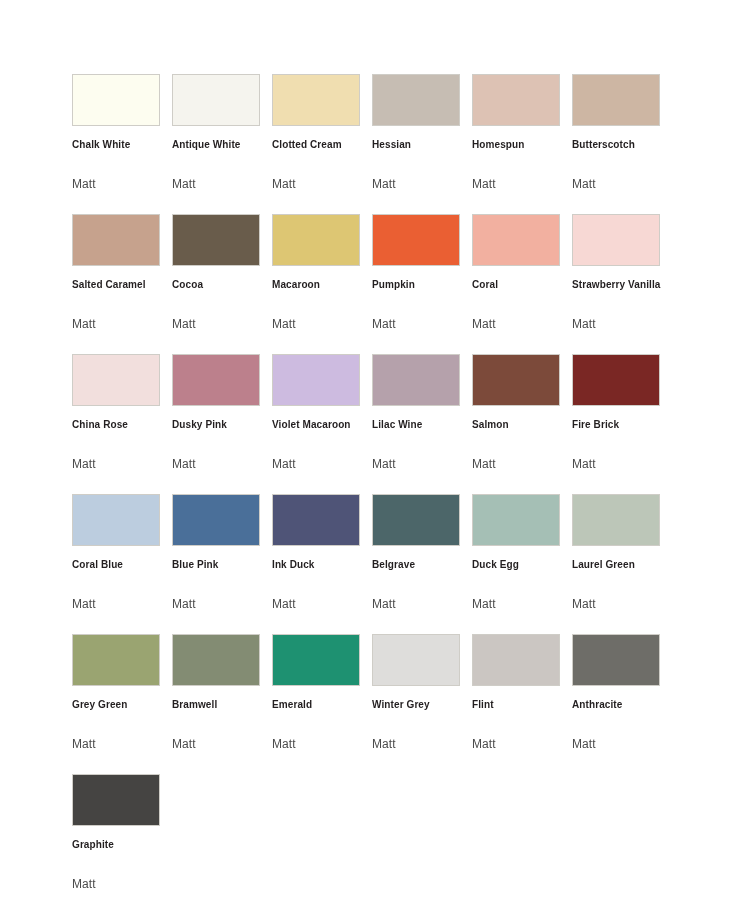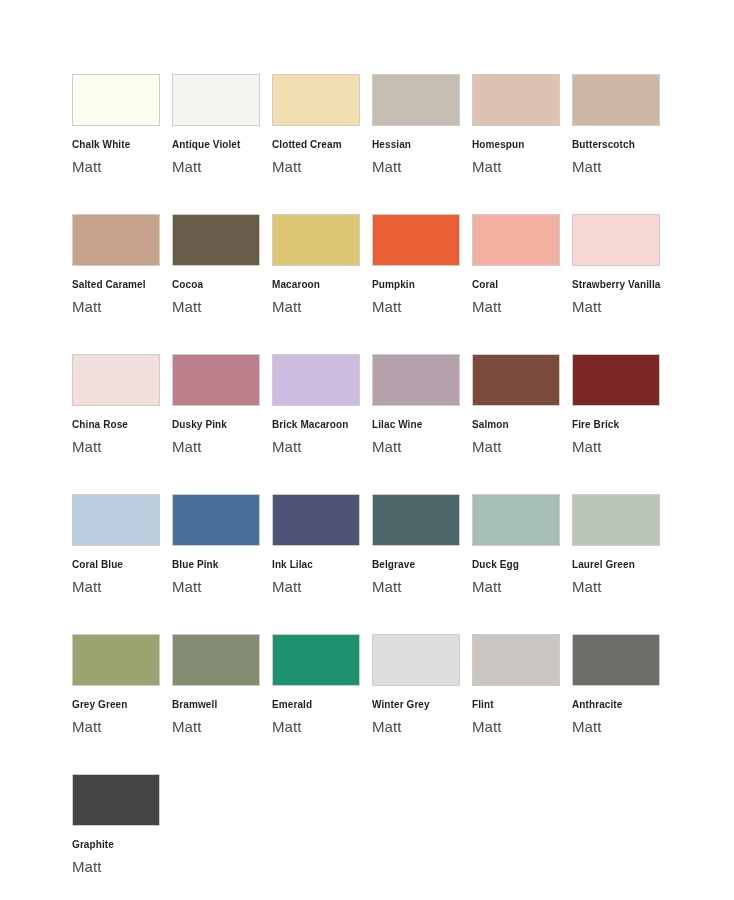--- a/index.html
+++ b/index.html
@@ -43,42 +43,42 @@
   .swatch-name {
     margin-top: 13px;
     font-size: 10px;
     font-weight: bold;
     color: #231f20;
     line-height: 12px;
     letter-spacing: 0.1px;
     white-space: nowrap;
   }
   .swatch-finish {
-    margin-top: 10px;
-    font-size: 15px;
+    margin-top: 28px;
+    font-size: 12px;
     font-weight: normal;
     color: #4a4a4a;
     line-height: 11px;
     letter-spacing: 0.1px;
     white-space: nowrap;
   }
 </style>
 </head>
 <body>
 
 <div class="page">
   <div class="swatch-grid">
       <div class="swatch-cell">
         <span class="swatch-chip" style="background: rgb(253, 253, 240); border-color: rgb(207, 205, 199);"></span>
         <div class="swatch-name">Chalk White</div>
         <div class="swatch-finish">Matt</div>
       </div>
       <div class="swatch-cell">
         <span class="swatch-chip" style="background: rgb(245, 244, 238); border-color: rgb(207, 205, 199);"></span>
-        <div class="swatch-name">Antique Violet</div>
+        <div class="swatch-name">Antique White</div>
         <div class="swatch-finish">Matt</div>
       </div>
       <div class="swatch-cell">
         <span class="swatch-chip" style="background: rgb(240, 222, 176); border-color: rgb(207, 205, 199);"></span>
         <div class="swatch-name">Clotted Cream</div>
         <div class="swatch-finish">Matt</div>
       </div>
       <div class="swatch-cell">
         <span class="swatch-chip" style="background: rgb(198, 189, 179); border-color: rgb(207, 205, 199);"></span>
         <div class="swatch-name">Hessian</div>
@@ -129,21 +129,21 @@
         <div class="swatch-name">China Rose</div>
         <div class="swatch-finish">Matt</div>
       </div>
       <div class="swatch-cell">
         <span class="swatch-chip" style="background: rgb(188, 128, 140); border-color: rgb(207, 205, 199);"></span>
         <div class="swatch-name">Dusky Pink</div>
         <div class="swatch-finish">Matt</div>
       </div>
       <div class="swatch-cell">
         <span class="swatch-chip" style="background: rgb(205, 187, 224); border-color: rgb(207, 205, 199);"></span>
-        <div class="swatch-name">Brick Macaroon</div>
+        <div class="swatch-name">Violet Macaroon</div>
         <div class="swatch-finish">Matt</div>
       </div>
       <div class="swatch-cell">
         <span class="swatch-chip" style="background: rgb(181, 161, 171); border-color: rgb(207, 205, 199);"></span>
         <div class="swatch-name">Lilac Wine</div>
         <div class="swatch-finish">Matt</div>
       </div>
       <div class="swatch-cell">
         <span class="swatch-chip" style="background: rgb(124, 74, 58); border-color: rgb(207, 205, 199);"></span>
         <div class="swatch-name">Salmon</div>
@@ -159,21 +159,21 @@
         <div class="swatch-name">Coral Blue</div>
         <div class="swatch-finish">Matt</div>
       </div>
       <div class="swatch-cell">
         <span class="swatch-chip" style="background: rgb(74, 111, 153); border-color: rgb(207, 205, 199);"></span>
         <div class="swatch-name">Blue Pink</div>
         <div class="swatch-finish">Matt</div>
       </div>
       <div class="swatch-cell">
         <span class="swatch-chip" style="background: rgb(79, 84, 119); border-color: rgb(207, 205, 199);"></span>
-        <div class="swatch-name">Ink Lilac</div>
+        <div class="swatch-name">Ink Duck</div>
         <div class="swatch-finish">Matt</div>
       </div>
       <div class="swatch-cell">
         <span class="swatch-chip" style="background: rgb(76, 102, 105); border-color: rgb(207, 205, 199);"></span>
         <div class="swatch-name">Belgrave</div>
         <div class="swatch-finish">Matt</div>
       </div>
       <div class="swatch-cell">
         <span class="swatch-chip" style="background: rgb(165, 191, 181); border-color: rgb(207, 205, 199);"></span>
         <div class="swatch-name">Duck Egg</div>

